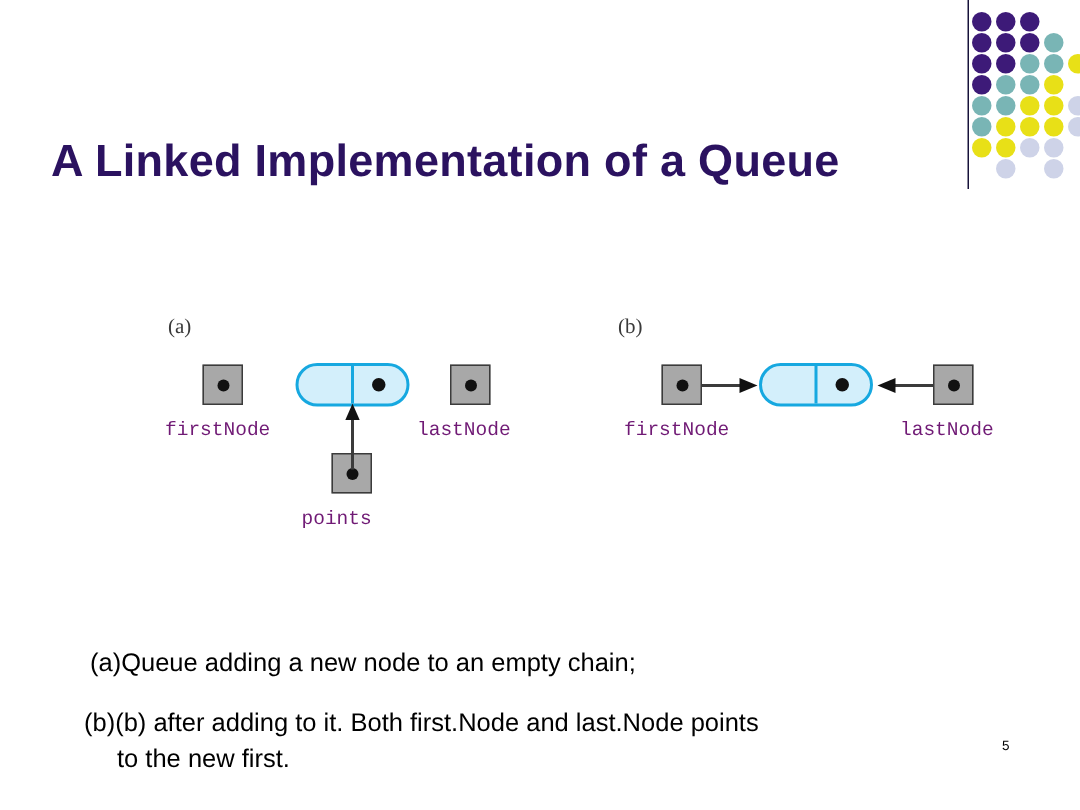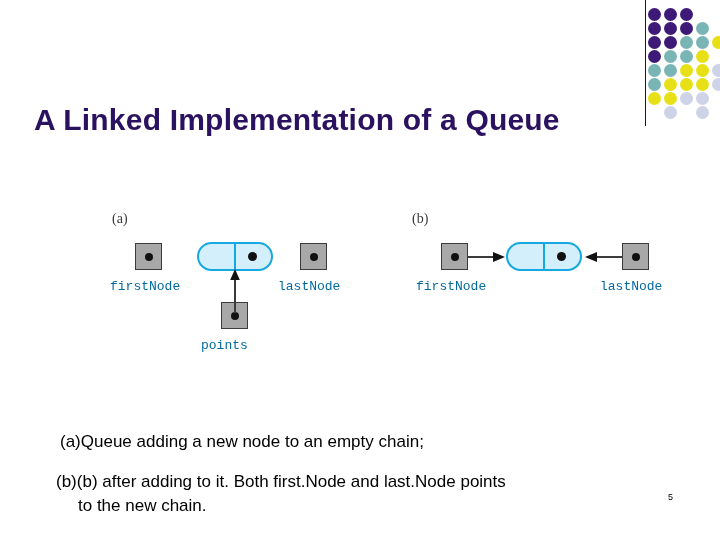--- a/index.html
+++ b/index.html
@@ -36,21 +36,21 @@
     top: 0px;
     width: 1px;
     height: 126px;
     background: #17123a;
   }
 
   
   #slide-title {
     position: absolute;
     left: 34px;
-    top: 103px;
+    top: 91px;
     width: 625px;
     font-size: 30px;
     font-weight: bold;
     color: #2b1260;
     letter-spacing: 0.2px;
     white-space: nowrap;
     font-family: "Liberation Sans", sans-serif;
   }
 
   
@@ -128,21 +128,21 @@
     margin-top: -4.5px;
     border-radius: 50%;
     background: #111111;
   }
 
   
   .var-label {
     position: absolute;
     font-family: "Liberation Mono", monospace;
     font-size: 13px;
-    color: #0369a1;
+    color: #701a75;
     white-space: nowrap;
   }
 
   .arrow-svg {
     position: absolute;
     overflow: visible;
   }
 
   
   .body-line {
@@ -265,16 +265,16 @@
       <div class="bullet"></div>
     </div>
     <div class="var-label" style="left:196px; top:84px;">lastNode</div>
   </div>
 </div>
 
 <div class="body-line" id="body-1">(a)Queue adding a new node to an empty chain;</div>
 
 <div class="body-line" id="body-2">
   <span>(b)(b) after adding to it. Both first.Node and last.Node points</span>
-  <span class="cont">to the new chain.</span>
+  <span class="cont">to the new first.</span>
 </div>
 
 <div id="page-number">5</div>
 
 </body></html>

